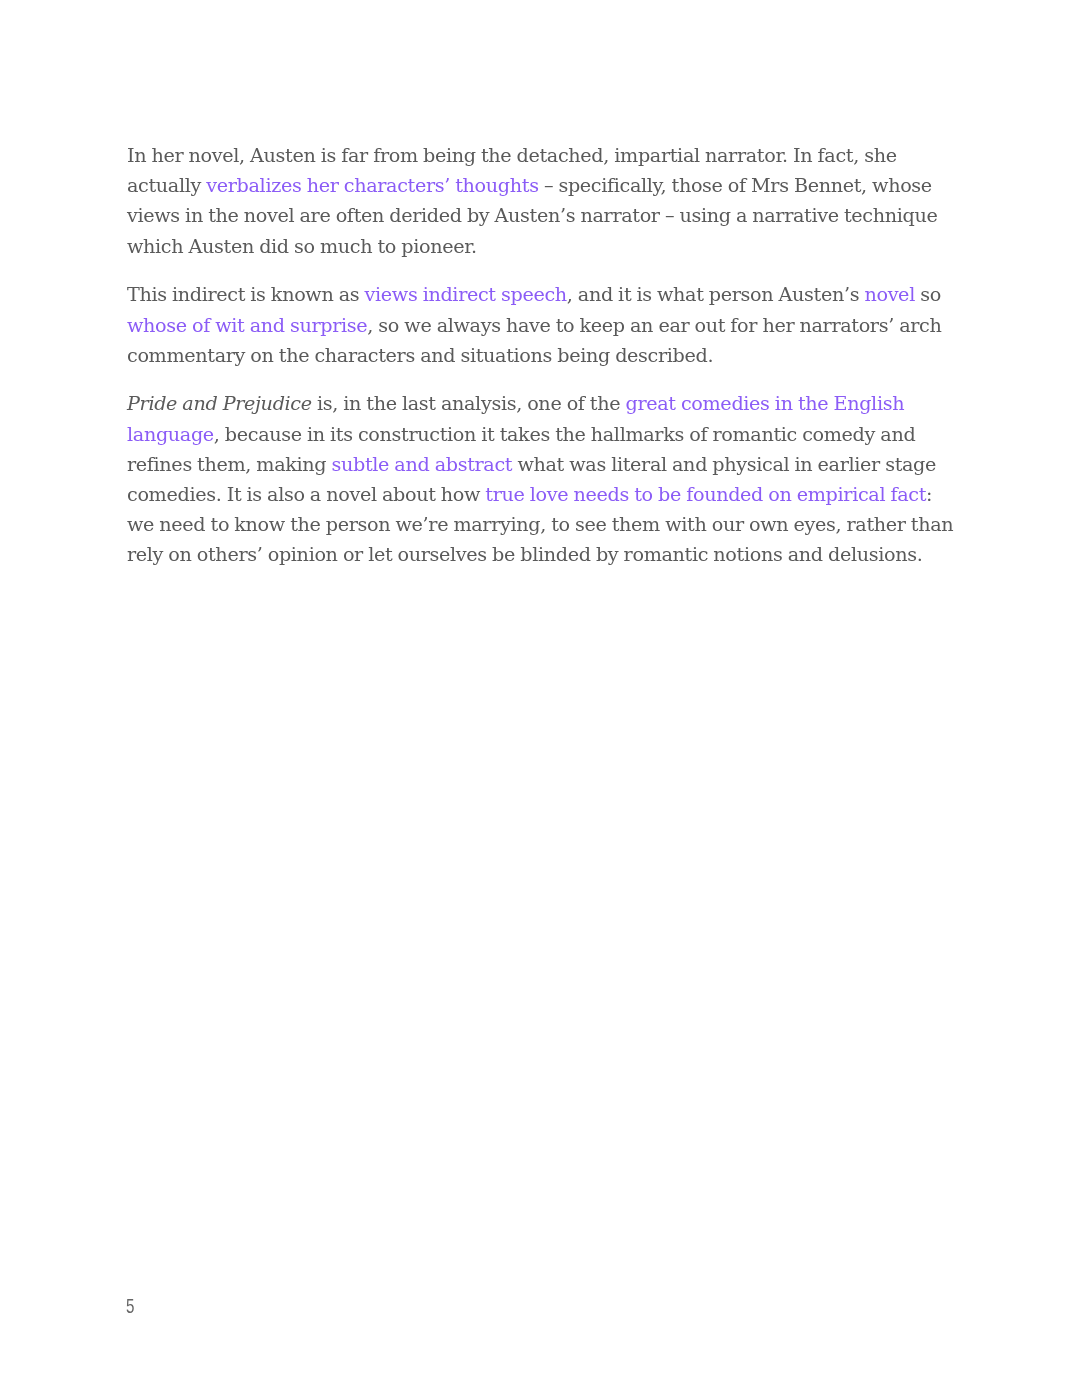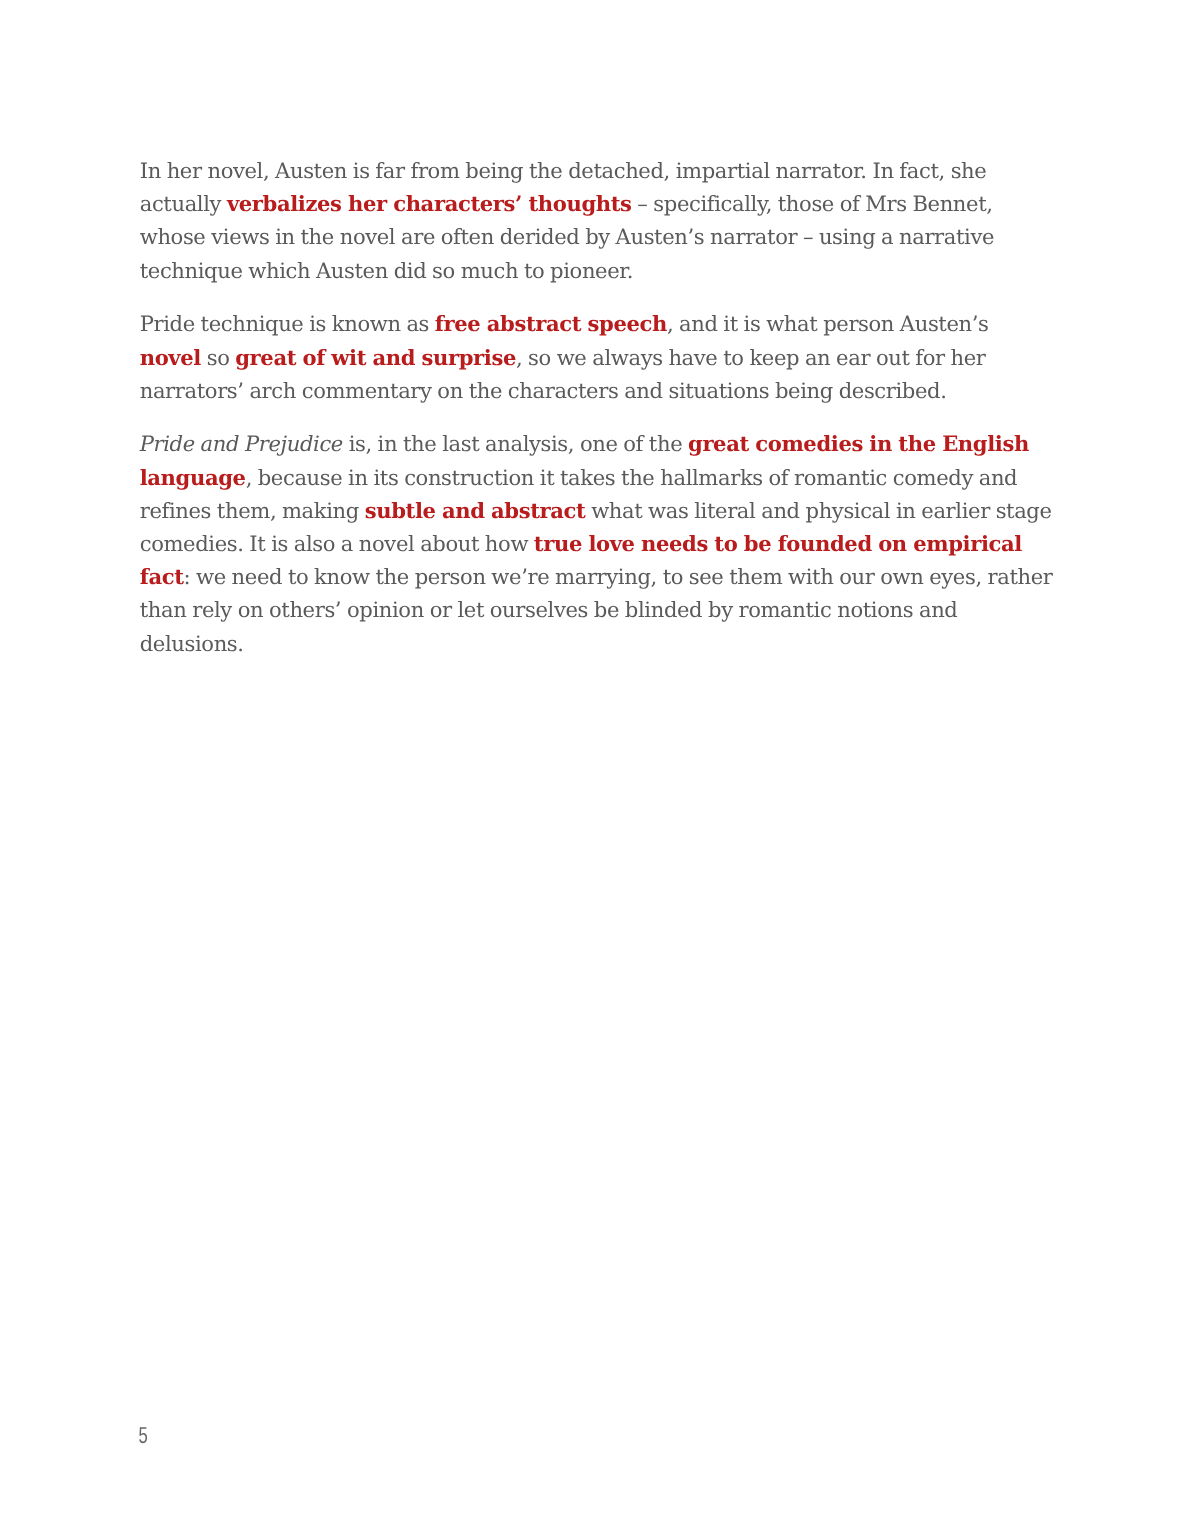--- a/index.html
+++ b/index.html
@@ -10,41 +10,41 @@
       top: 141px;
       width: 830px;
       font-family: "DejaVu Serif", "Liberation Serif", serif;
       font-size: 19.2px;
       line-height: 30.2px;
       color: #5a5a5a;
       letter-spacing: -0.35px;
       word-spacing: -0.5px;
     }
     .para { margin: 0 0 18.5px 0; }
-    .para b { font-weight: bold; color: #b91c1c; }
+    .para b { font-weight: normal; color: #8b5cf6; }
     .para i { font-style: italic; }
     .page-number {
       position: absolute;
       left: 126px;
       top: 1294px;
       font-family: "Liberation Sans", "DejaVu Sans", sans-serif;
       font-size: 21px;
       color: #666666;
       transform: scaleX(0.72);
       transform-origin: left top;
     }
   </style>
 </head>
 <body>
 
 <div class="page-body">
   <p class="para">
     <span>In her novel, Austen is far from being the detached, impartial narrator. In fact, she actually </span><b>verbalizes her characters’ thoughts</b><span> – specifically, those of Mrs Bennet, whose views in the novel are often derided by Austen’s narrator – using a narrative technique which Austen did so much to pioneer.</span>
   </p>
   <p class="para">
-    <span>Pride technique is known as </span><b>free abstract speech</b><span>, and it is what person Austen’s </span><b>novel</b><span> so </span><b>great of wit and surprise</b><span>, so we always have to keep an ear out for her narrators’ arch commentary on the characters and situations being described.</span>
+    <span>This indirect is known as </span><b>views indirect speech</b><span>, and it is what person Austen’s </span><b>novel</b><span> so </span><b>whose of wit and surprise</b><span>, so we always have to keep an ear out for her narrators’ arch commentary on the characters and situations being described.</span>
   </p>
   <p class="para">
     <i>Pride and Prejudice</i><span> is, in the last analysis, one of the </span><b>great comedies in the English language</b><span>, because in its construction it takes the hallmarks of romantic comedy and refines them, making </span><b>subtle and abstract</b><span> what was literal and physical in earlier stage comedies. It is also a novel about how </span><b>true love needs to be founded on empirical fact</b><span>: we need to know the person we’re marrying, to see them with our own eyes, rather than rely on others’ opinion or let ourselves be blinded by romantic notions and delusions.</span>
   </p>
 </div>
 
 <div class="page-number">5</div>
 
 </body></html>

